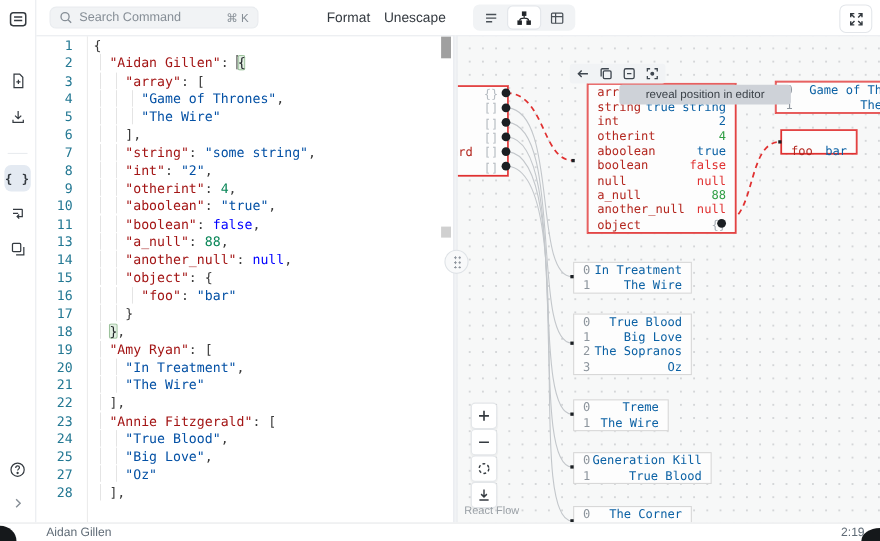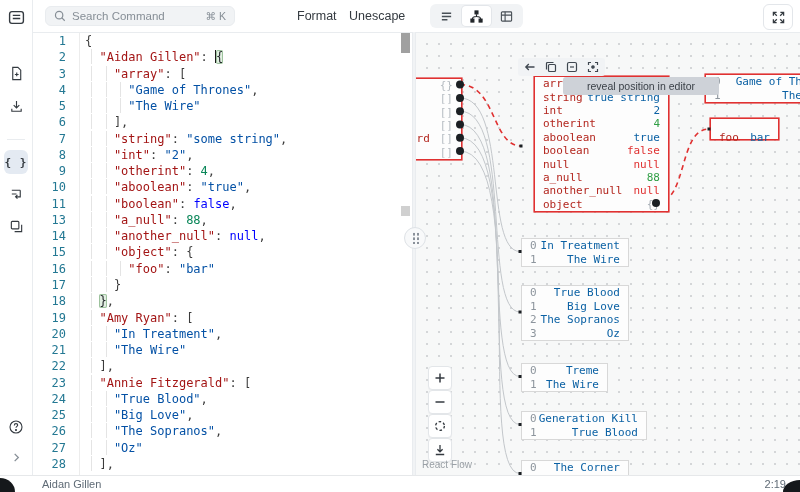--- a/index.html
+++ b/index.html
@@ -212,21 +212,20 @@
         <div class="ed-line"><span class="ed-num">16</span><span class="ed-code"><span class="ed-ind" style="width: 6ch;"></span><span class="tk-k">"foo"</span><span class="tk-p">: </span><span class="tk-s">"bar"</span></span></div>
         <div class="ed-line"><span class="ed-num">17</span><span class="ed-code"><span class="ed-ind" style="width: 4ch;"></span><span class="tk-p">}</span></span></div>
         <div class="ed-line"><span class="ed-num">18</span><span class="ed-code"><span class="ed-ind" style="width: 2ch;"></span><span class="tk-hlb">}</span><span class="tk-p">,</span></span></div>
         <div class="ed-line"><span class="ed-num">19</span><span class="ed-code"><span class="ed-ind" style="width: 2ch;"></span><span class="tk-k">"Amy Ryan"</span><span class="tk-p">: [</span></span></div>
         <div class="ed-line"><span class="ed-num">20</span><span class="ed-code"><span class="ed-ind" style="width: 4ch;"></span><span class="tk-s">"In Treatment"</span><span class="tk-p">,</span></span></div>
         <div class="ed-line"><span class="ed-num">21</span><span class="ed-code"><span class="ed-ind" style="width: 4ch;"></span><span class="tk-s">"The Wire"</span></span></div>
         <div class="ed-line"><span class="ed-num">22</span><span class="ed-code"><span class="ed-ind" style="width: 2ch;"></span><span class="tk-p">],</span></span></div>
         <div class="ed-line"><span class="ed-num">23</span><span class="ed-code"><span class="ed-ind" style="width: 2ch;"></span><span class="tk-k">"Annie Fitzgerald"</span><span class="tk-p">: [</span></span></div>
         <div class="ed-line"><span class="ed-num">24</span><span class="ed-code"><span class="ed-ind" style="width: 4ch;"></span><span class="tk-s">"True Blood"</span><span class="tk-p">,</span></span></div>
         <div class="ed-line"><span class="ed-num">25</span><span class="ed-code"><span class="ed-ind" style="width: 4ch;"></span><span class="tk-s">"Big Love"</span><span class="tk-p">,</span></span></div>
-        <div class="ed-line"><span class="ed-num">26</span><span class="ed-code"><span class="ed-ind" style="width: 4ch;"></span><span class="tk-s">"The Sopranos"</span><span class="tk-p">,</span></span></div>
         <div class="ed-line"><span class="ed-num">27</span><span class="ed-code"><span class="ed-ind" style="width: 4ch;"></span><span class="tk-s">"Oz"</span></span></div>
         <div class="ed-line"><span class="ed-num">28</span><span class="ed-code"><span class="ed-ind" style="width: 2ch;"></span><span class="tk-p">],</span></span></div>
       </div>
     <div class="sb-track">
       <div class="sb-thumb"></div>
       <div class="sb-mark"></div>
     </div>
   </div>
 
   <div class="divider"></div>

